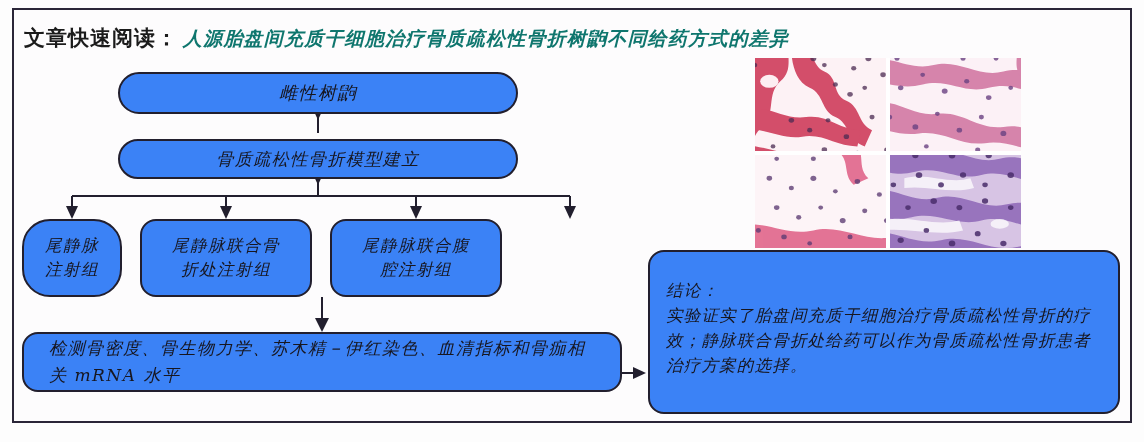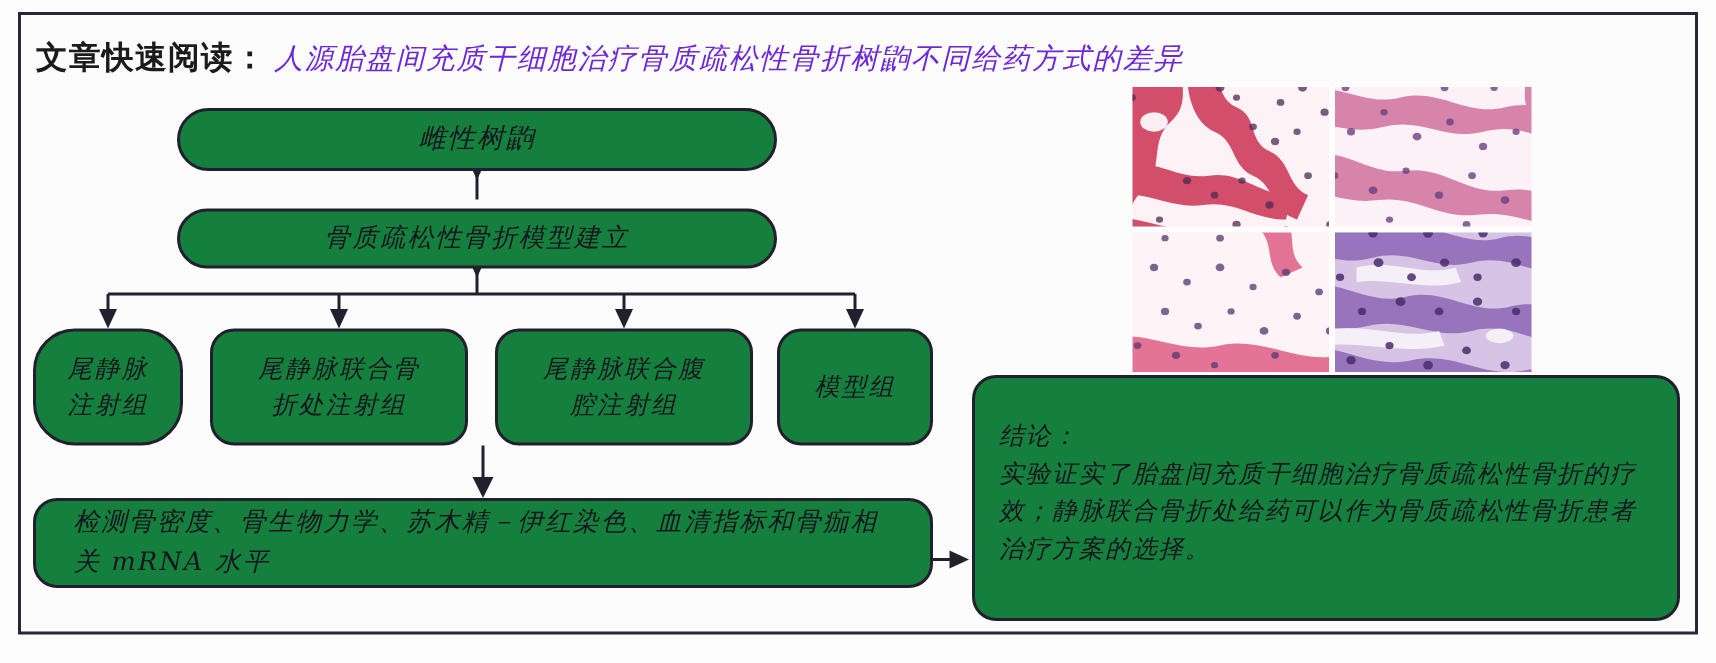--- a/index.html
+++ b/index.html
@@ -54,30 +54,31 @@
     font-family: "DejaVu Sans", sans-serif;
     font-weight: bold;
     font-size: 21px;
     color: #1b1b1b;
     margin-right: 6px;
   }
   .title-text {
     font-family: "DejaVu Serif", "Liberation Serif", serif;
     font-size: 19px;
     font-style: italic;
-    color: #6d28d9;
+    color: #0f766e;
     letter-spacing: 1.2px;
+    font-weight: bold;
   }
 
   
   .node {
     position: absolute;
     box-sizing: border-box;
     border: 2px solid #221f2e;
-    background: #15803d;
+    background: #3b82f6;
     display: flex;
     align-items: center;
     justify-content: center;
     text-align: center;
     font-family: "DejaVu Serif", "Liberation Serif", serif;
     font-style: italic;
     color: #17161f;
     letter-spacing: 1.5px;
     line-height: 1.45;
   }
@@ -225,25 +226,20 @@
     </span>
   </div>
 
   <div class="node rounded-soft group-node" id="node-group-3">
     <span class="inner">
       <span>尾静脉联合腹</span><br>
       <span>腔注射组</span>
     </span>
   </div>
 
-  <div class="node rounded-soft group-node" id="node-group-4">
-    <span class="inner">
-      <span>模型组</span>
-    </span>
-  </div>
 
   <div class="node rounded-soft" id="node-detect">检测骨密度、骨生物力学、苏木精－伊红染色、血清指标和骨痂相关 mRNA 水平</div>
 
   <div class="node rounded-soft" id="node-conclusion">
     <span>
       <span class="concl-label">结论：</span>
       <span class="concl-body">实验证实了胎盘间充质干细胞治疗骨质疏松性骨折的疗效；静脉联合骨折处给药可以作为骨质疏松性骨折患者治疗方案的选择。</span>
     </span>
   </div>
 

